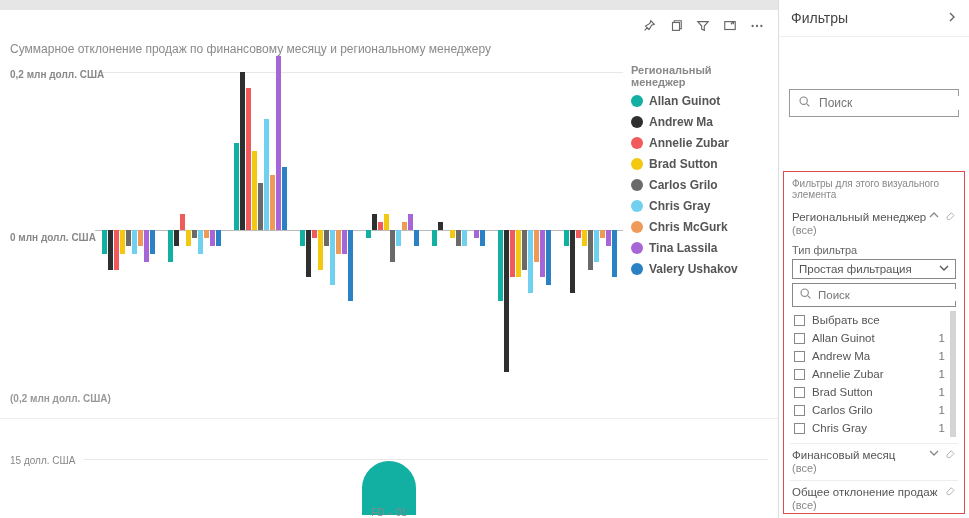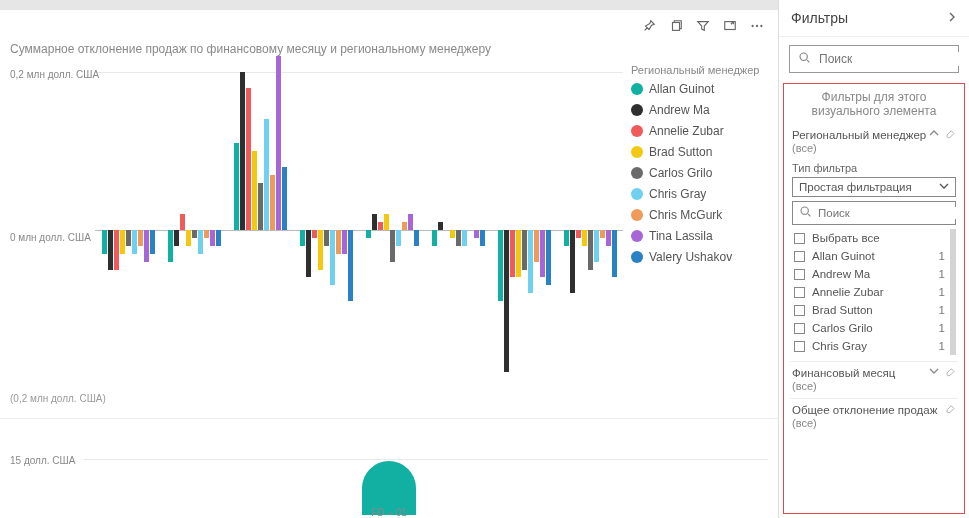--- a/index.html
+++ b/index.html
@@ -3,21 +3,21 @@
 <meta charset="utf-8">
 <style>
 * { box-sizing: border-box; margin: 0; padding: 0; font-family: "Segoe UI", Arial, sans-serif; }
 body { width: 969px; height: 518px; background: #fff; overflow: hidden; font-size: 12px; color: #555; }
 .app { display: flex; width: 100%; height: 100%; }
 .main { flex: 1; display: flex; flex-direction: column; border-right: 1px solid #ddd; }
 .topbar { height: 10px; background: #e6e6e6; }
 .visual-header { display: flex; justify-content: flex-end; align-items: center; gap: 12px; padding: 6px 14px 2px; height: 28px; }
 .vh-icon { width: 15px; height: 15px; display: flex; align-items: center; justify-content: center; color: #666; cursor: pointer; }
 .chart-title { color: #8a8a8a; font-size: 12px; padding: 4px 10px 6px; }
-.chart-area { flex: 1; display: flex; padding: 0 10px 6px; }
+.chart-area { flex: 1; display: flex; padding: 0 10px 6px; font-weight: bold; }
 .plot-wrap { flex: 1; position: relative; }
 .yaxis-label { position: absolute; left: 0; font-size: 10px; color: #888; transform: translateY(-50%); }
 .yaxis-under { position: absolute; left: 0; font-size: 10px; color: #999; }
 .plot { position: absolute; left: 85px; right: 0; top: 10px; bottom: 24px; }
 .gridline { position: absolute; left: 0; right: 0; height: 1px; background: #e8e8e8; }
 .zero-line { position: absolute; left: 0; right: 0; height: 1px; background: #bbb; }
 .months { position: absolute; left: 85px; right: 0; bottom: 6px; display: flex; font-size: 10px; color: #888; }
 .month { flex: 1; text-align: center; }
 .bar-groups { position: absolute; inset: 0; display: flex; }
 .bar-group { flex: 1; position: relative; }
@@ -27,27 +27,27 @@
 .legend-item { display: flex; align-items: center; gap: 6px; margin-bottom: 7px; font-size: 12px; color: #555; }
 .legend-swatch { width: 12px; height: 12px; border-radius: 50%; }
 
 .second-chart { border-top: 1px solid #ededed; padding: 6px 10px 0; height: 100px; position: relative; }
 .sc-title { color: #8a8a8a; font-size: 12px; margin-bottom: 8px; }
 .sc-y { font-size: 10px; color: #888; position: absolute; left: 10px; top: 36px; }
 .sc-grid { position: absolute; left: 84px; right: 10px; top: 40px; height: 1px; background: #e8e8e8; }
 .sc-bubble { position: absolute; left: 50%; top: 42px; transform: translateX(-50%); width: 54px; height: 54px; border-radius: 50% 50% 0 0; background: #11b0a3; overflow: hidden; }
 .sc-label { position: absolute; left: 50%; transform: translateX(-50%); bottom: 0; font-size: 10px; color: #888; }
 
-.filters { width: 190px; display: flex; flex-direction: column; background: #fff; }
+.filters { width: 190px; display: flex; flex-direction: column; background: #fff; gap: 44px; }
 .filters-head { display: flex; align-items: center; justify-content: space-between; padding: 10px 12px; border-bottom: 1px solid #eee; }
 .filters-head h3 { font-size: 14px; font-weight: 400; color: #444; }
 .filters-search { margin: 8px 10px 10px; border: 1px solid #999; display: flex; align-items: center; padding: 5px 8px; gap: 8px; }
 .filters-search input { border: none; outline: none; flex: 1; font-size: 12px; color: #666; }
 .filters-body { margin: 0 4px 4px; border: 1px solid #dc4c4c; padding: 6px 6px; flex: 1; overflow: hidden; display: flex; flex-direction: column; }
-.fb-section-title { font-size: 12px; color: #888; padding: 0 2px 6px; text-align: center; }
+.fb-section-title { font-size: 10px; color: #888; padding: 0 2px 6px; }
 .filter-card { border-bottom: 1px solid #eee; padding: 4px 2px 6px; }
 .fc-row { display: flex; align-items: center; justify-content: space-between; font-size: 11.5px; color: #555; }
 .fc-row .right-icons { display: flex; gap: 6px; color: #999; }
 .fc-sub { font-size: 11px; color: #888; margin-top: 1px; }
 .fc-label { font-size: 11px; color: #666; margin-top: 8px; }
 .fc-select { margin-top: 3px; border: 1px solid #888; padding: 3px 6px; display: flex; justify-content: space-between; align-items: center; font-size: 11.5px; cursor: pointer; }
 .fc-search { margin-top: 4px; border: 1px solid #888; padding: 3px 6px; display: flex; align-items: center; gap: 6px; }
 .fc-search input { border: none; outline: none; flex: 1; font-size: 11.5px; }
 .fc-list { margin-top: 4px; max-height: 140px; overflow-y: auto; border-right: 6px solid #d4d4d4; padding-right: 3px; }
 .fc-item { display: flex; align-items: center; gap: 7px; padding: 3px 2px; font-size: 11.5px; color: #555; }

